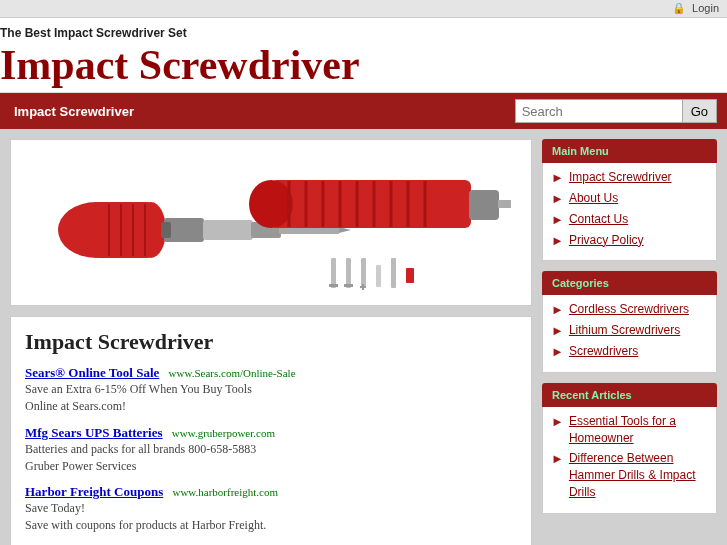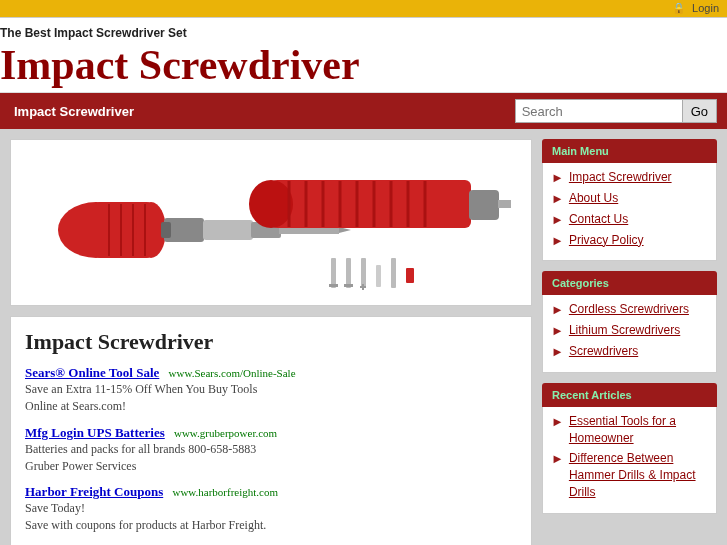--- a/index.html
+++ b/index.html
@@ -7,21 +7,21 @@
       font-family: Arial, sans-serif;
       font-size: 13px;
       background: #d0d0d0;
       width: 727px;
       min-height: 545px;
       overflow-x: hidden;
     }
 
     
     #top-bar {
-      background: #eab308;
+      background: #e5e5e5;
       border-bottom: 1px solid #ccc;
       text-align: right;
       padding: 2px 8px;
       font-size: 11px;
       color: #444;
     }
     #top-bar a { color: #444; text-decoration: none; }
     #login-icon { margin-right: 3px; font-size: 11px; }
 
     
@@ -290,27 +290,27 @@
     </div>
 
     <div id="article-box">
       <div id="article-title">Impact Screwdriver</div>
 
       <div class="ad-item">
         <div>
           <span class="ad-title-link">Sears® Online Tool Sale</span>
           <span class="ad-url">www.Sears.com/Online-Sale</span>
         </div>
-        <div class="ad-desc">Save an Extra 11-15% Off When You Buy Tools</div>
+        <div class="ad-desc">Save an Extra 6-15% Off When You Buy Tools</div>
         <div class="ad-desc">Online at Sears.com!</div>
       </div>
 
       <div class="ad-item">
         <div>
-          <span class="ad-title-link">Mfg Login UPS Batteries</span>
+          <span class="ad-title-link">Mfg Sears UPS Batteries</span>
           <span class="ad-url">www.gruberpower.com</span>
         </div>
         <div class="ad-desc">Batteries and packs for all brands 800-658-5883</div>
         <div class="ad-desc">Gruber Power Services</div>
       </div>
 
       <div class="ad-item">
         <div>
           <span class="ad-title-link">Harbor Freight Coupons</span>
           <span class="ad-url">www.harborfreight.com</span>

